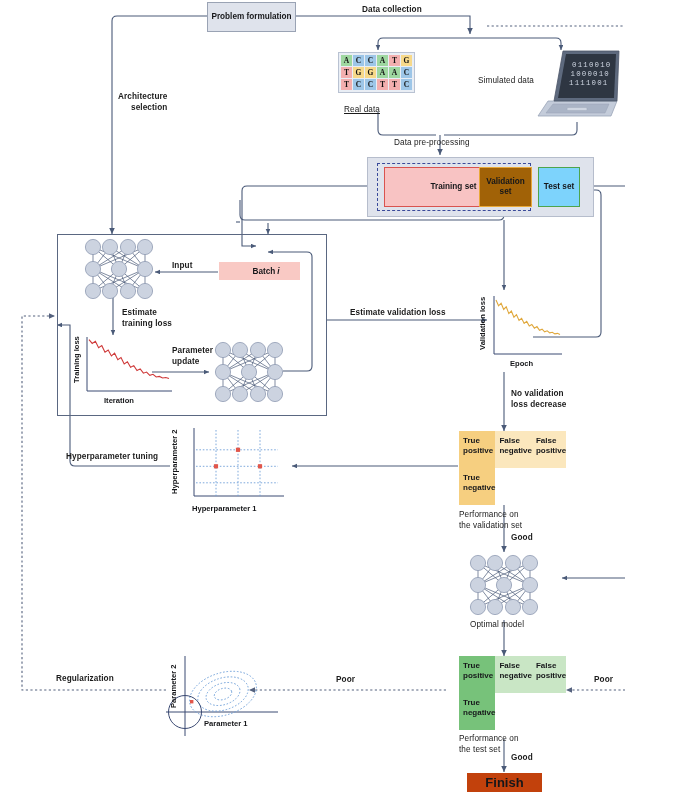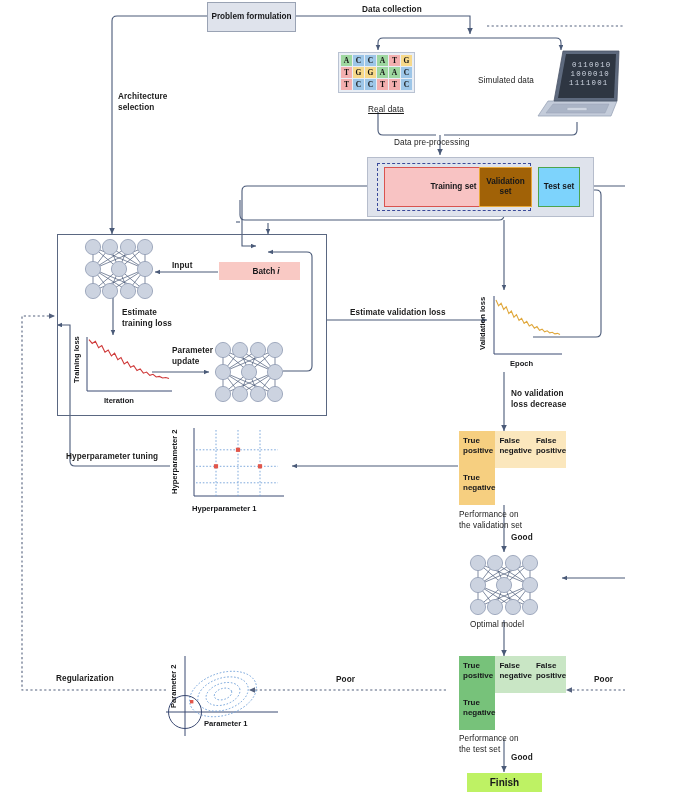--- a/index.html
+++ b/index.html
@@ -35,22 +35,22 @@
   .batch i{font-style:italic;padding-left:2px;}
 
   
   .frame{position:absolute;border:1px solid #5a6781;background:transparent;}
 
   
   .cm{position:absolute;display:grid;grid-template-columns:1fr 1fr 1fr;grid-template-rows:1fr 1fr;}
   .cm div{font-size:8px;line-height:1.25;font-weight:600;color:#16171a;padding:5px 0 0 4px;box-sizing:border-box;}
 
   
-  .finish{position:absolute;background:#bef264;display:flex;align-items:center;
-          justify-content:center;font-size:10px;font-weight:700;color:#16171a;text-align:right;}
+  .finish{position:absolute;background:#c2410c;display:flex;align-items:center;
+          justify-content:center;font-size:13px;font-weight:700;color:#16171a;text-align:right;}
 </style>
 </head>
 <body>
 
 <div id="stage">
 
   <svg class="flow" viewBox="0 0 683 797">
     <defs>
       <marker id="ah" markerWidth="7" markerHeight="7" refX="5.6" refY="2.6" orient="auto">
         <path d="M0,0 L5.6,2.6 L0,5.2 z" fill="#4a5a78"></path>
@@ -121,21 +121,21 @@
       <path d="M446,690 L249,690" marker-end="url(#ahd)"></path>
 
       <path d="M166,690 L22,690 L22,316 L55,316" marker-end="url(#ahd)"></path>
     </g>
   </svg>
 
   <div class="procbox" style="left:207px;top:2px;width:87px;height:28px;">Problem formulation</div>
 
   <div class="lbl" style="left:362px;top:5px;">Data collection</div>
 
-  <div class="lbl" style="left:118px;top:92px;">Architecture
+  <div class="lbl" style="left:118px;top:92px;text-align:right;">Architecture
 selection</div>
 
   <div class="dna" id="dna-grid" style="left:338px;top:52px;">
       <span style="background: rgb(158, 215, 160);">A</span>
       <span style="background: rgb(157, 198, 232);">C</span>
       <span style="background: rgb(157, 198, 232);">C</span>
       <span style="background: rgb(158, 215, 160);">A</span>
       <span style="background: rgb(243, 175, 175);">T</span>
       <span style="background: rgb(247, 217, 138);">G</span>
       <span style="background: rgb(243, 175, 175);">T</span>
@@ -144,21 +144,21 @@
       <span style="background: rgb(158, 215, 160);">A</span>
       <span style="background: rgb(158, 215, 160);">A</span>
       <span style="background: rgb(157, 198, 232);">C</span>
       <span style="background: rgb(243, 175, 175);">T</span>
       <span style="background: rgb(157, 198, 232);">C</span>
       <span style="background: rgb(157, 198, 232);">C</span>
       <span style="background: rgb(243, 175, 175);">T</span>
       <span style="background: rgb(243, 175, 175);">T</span>
       <span style="background: rgb(157, 198, 232);">C</span>
     </div>
-  <div class="lbl n" style="left:356px;top:105px;text-align:center;width:60px;text-decoration:underline;">Real data</div>
+  <div class="lbl n" style="left:332px;top:105px;text-align:center;width:60px;text-decoration:underline;">Real data</div>
 
   <svg style="position:absolute;left:531px;top:44px;width:92px;height:78px;" viewBox="0 0 92 78">
     <g>
       <path d="M17,57 L7,72 L80,72 L86,57 Z" fill="#c4ccda" stroke="#9aa4b7" stroke-width="0.8"></path>
       <path d="M22,60 L15,69 L74,69 L78,60 Z" fill="#aab4c6" stroke="#98a2b5" stroke-width="0.5"></path>
       <rect x="36" y="63.5" width="20" height="3" rx="1.2" fill="#cfd6e2" stroke="#9aa4b7" stroke-width="0.4"></rect>
       <path d="M23,57 L32,7 L88,7 L86,57 Z" fill="#5e6a7e" stroke="#4c5568" stroke-width="0.8"></path>
       <path d="M27,54 L35,10 L85,10 L83,54 Z" fill="#2e3642"></path>
       <text id="lp0" x="41" y="23" font-family="'Liberation Mono',monospace" font-size="7.4" fill="#cfd6e2" letter-spacing="1.2">0110010</text>
       <text id="lp1" x="39.5" y="32" font-family="'Liberation Mono',monospace" font-size="7.4" fill="#cfd6e2" letter-spacing="1.2">1000010</text>

